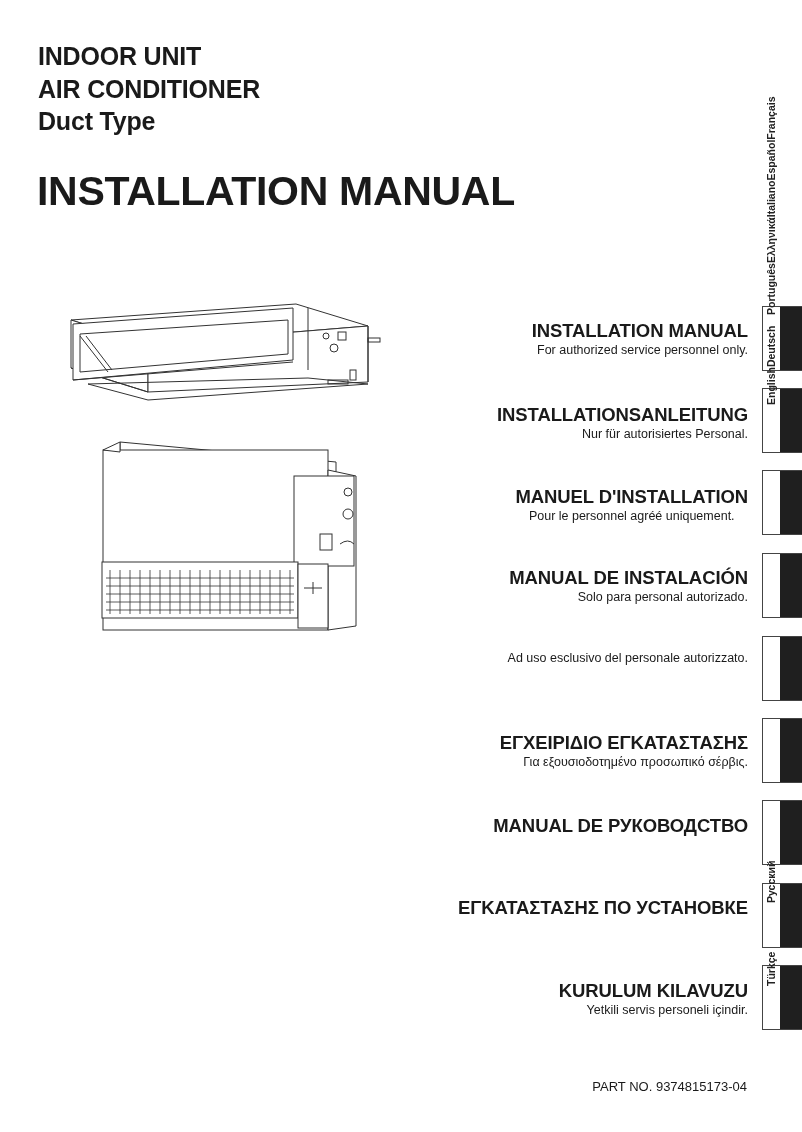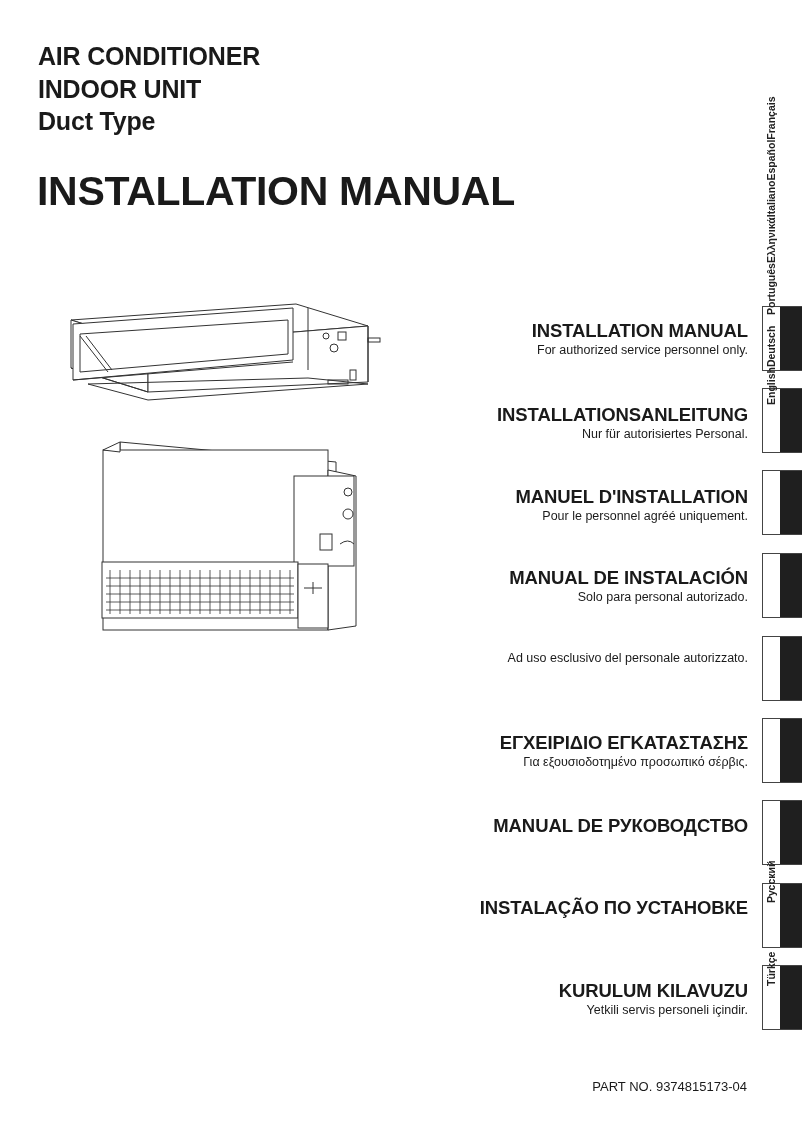--- a/index.html
+++ b/index.html
@@ -33,22 +33,22 @@
       font-size: 10.5px; font-weight: bold; color: #222;
       writing-mode: vertical-rl; transform: rotate(180deg);
       white-space: nowrap; overflow: visible; line-height: 14px;
     }
     .part-no { position: absolute; right: 55px; top: 1079px; font-size: 13px; white-space: nowrap; }
   </style>
 </head>
 <body>
 
 <div class="header">
+  <span class="line">INDOOR UNIT</span>
   <span class="line">AIR CONDITIONER</span>
-  <span class="line">INDOOR UNIT</span>
   <span class="line">Duct Type</span>
 </div>
 
 <div class="main-title">INSTALLATION MANUAL</div>
 
 <div class="illust" style="left:68px; top:300px;">
   <svg width="320" height="120" viewBox="0 0 320 120" fill="none" stroke="#333" stroke-width="1">
     <polygon points="3,20 228,4 300,26 80,44" fill="#fff"></polygon>
     <polygon points="3,20 80,44 80,92 3,68" fill="#fff"></polygon>
     <polygon points="80,44 300,26 300,82 80,92" fill="#fff"></polygon>
@@ -115,40 +115,40 @@
 </div>
 
 <div class="lang-block" style="top:320px;">
   <span class="lang-title">INSTALLATION MANUAL</span>
   <span class="lang-sub">For authorized service personnel only.</span>
 </div>
 <div class="lang-block" style="top:404px;">
   <span class="lang-title">INSTALLATIONSANLEITUNG</span>
   <span class="lang-sub">Nur für autorisiertes Personal.</span>
 </div>
-<div class="lang-block" style="top:486px;">
+<div class="lang-block" style="top:486px;text-align:center;">
   <span class="lang-title">MANUEL D'INSTALLATION</span>
   <span class="lang-sub">Pour le personnel agréé uniquement.</span>
 </div>
 <div class="lang-block" style="top:567px;">
   <span class="lang-title">MANUAL DE INSTALACIÓN</span>
   <span class="lang-sub">Solo para personal autorizado.</span>
 </div>
 <div class="lang-block" style="top:650px;">
   <span class="lang-sub">Ad uso esclusivo del personale autorizzato.</span>
 </div>
 <div class="lang-block" style="top:732px;margin-left:8px;">
   <span class="lang-title">ΕΓΧΕΙΡΙΔΙΟ ΕΓΚΑΤΑΣΤΑΣΗΣ</span>
   <span class="lang-sub">Για εξουσιοδοτημένο προσωπικό σέρβις.</span>
 </div>
 <div class="lang-block" style="top:815px;">
   <span class="lang-title">MANUAL DE РУКОВОДСТВО</span>
 </div>
 <div class="lang-block" style="top:897px;">
-  <span class="lang-title">INSTALAÇÃO ПО УСТАНОВКЕ</span>
+  <span class="lang-title">ΕΓΚΑΤΑΣΤΑΣΗΣ ПО УСТАНОВКЕ</span>
 </div>
 <div class="lang-block" style="top:980px;">
   <span class="lang-title">KURULUM KILAVUZU</span>
   <span class="lang-sub">Yetkili servis personeli içindir.</span>
 </div>
 
 <div class="tab" style="top:306px;">
     <div class="black"></div>
   </div>
 <div class="tab" style="top:388px;">

